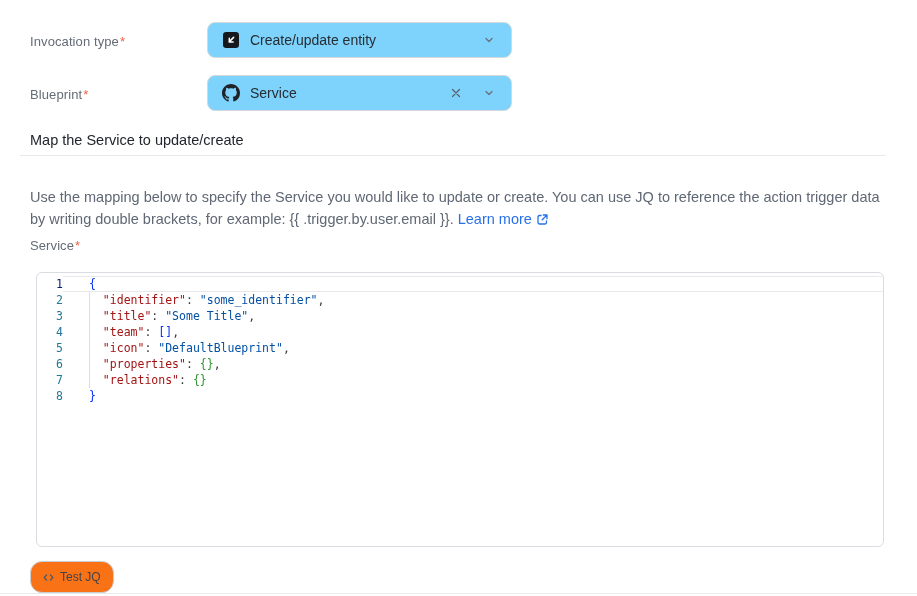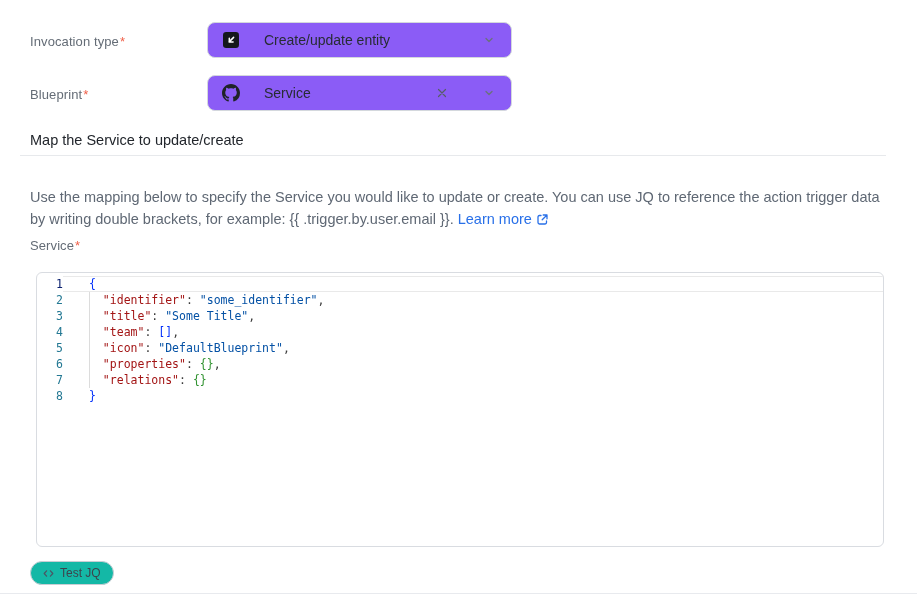--- a/index.html
+++ b/index.html
@@ -6,22 +6,22 @@
   html,body { margin:0; padding:0; }
   body {
     width:917px; height:596px; position:relative; overflow:hidden;
     background:#ffffff; font-family:"Liberation Sans", sans-serif;
   }
   .label { position:absolute; left:30px; font-size:13px; color:#646c76; letter-spacing:.1px; }
   .req { color:#f0614a; margin-left:1px; }
 
   .select {
     position:absolute; left:207px; width:305px; height:36px;
-    border:1px solid #d4d8dd; border-radius:8px; background:#8b5cf6;
-    display:flex; align-items:center; padding:0 14px; gap:24px; cursor:pointer;
+    border:1px solid #d4d8dd; border-radius:8px; background:#7dd3fc;
+    display:flex; align-items:center; padding:0 14px; gap:10px; cursor:pointer;
   }
   .sel-value { flex:1; font-size:14px; color:#272c33; }
   .sel-icon { display:flex; align-items:center; }
   .icon-btn { display:flex; align-items:center; padding:2px; cursor:pointer; }
 
   .heading { position:absolute; left:30px; top:132px; font-size:14.5px; font-weight:400; color:#22262c; }
   .divider { position:absolute; left:20px; width:866px; top:155px; height:1px; background:#e7e9ec; }
 
   .desc { position:absolute; left:30px; top:171px; width:850px; font-size:14.5px; line-height:22px; color:#5f6874; }
   .desc a { color:#2970e8; text-decoration:none; cursor:pointer; white-space:nowrap; }
@@ -39,23 +39,23 @@
   .cc { flex:1; padding-left:26px; white-space:pre; }
   .cl.active .cc { box-shadow: inset 0 1px 0 #e9e9e9, inset 0 -1px 0 #e9e9e9; }
   .t-key { color:#a31515; }
   .t-str { color:#0451a5; }
   .t-pun { color:#3b3b3b; }
   .t-b1  { color:#0431fa; }
   .t-b2  { color:#319331; }
   .indent-guide { position:absolute; left:52px; top:19px; width:1px; height:96px; background:#dcdcdc; }
 
   .test-jq {
-    position:absolute; left:30px; top:561px; height:24px;
+    position:absolute; left:30px; top:561px; height:32px;
     display:flex; align-items:center; gap:6px; padding:0 12px;
-    border:1px solid #c9ced4; border-radius:12px; background:#14b8a6;
+    border:1px solid #c9ced4; border-radius:12px; background:#f97316;
     font-family:"Liberation Sans", sans-serif; font-size:12px; color:#3d444d; cursor:pointer;
   }
   .bottom-divider { position:absolute; left:0; top:593px; width:917px; height:1px; background:#e8eaee; }
 </style>
 </head>
 <body>
 
 <div>
 
   <div class="label" style="top:34px;">

